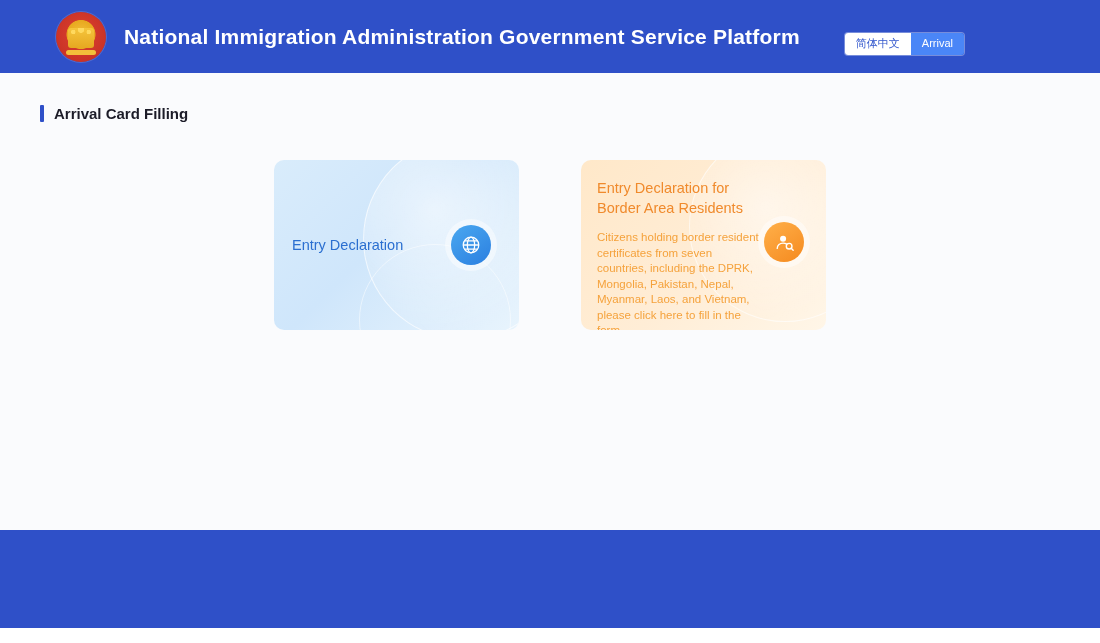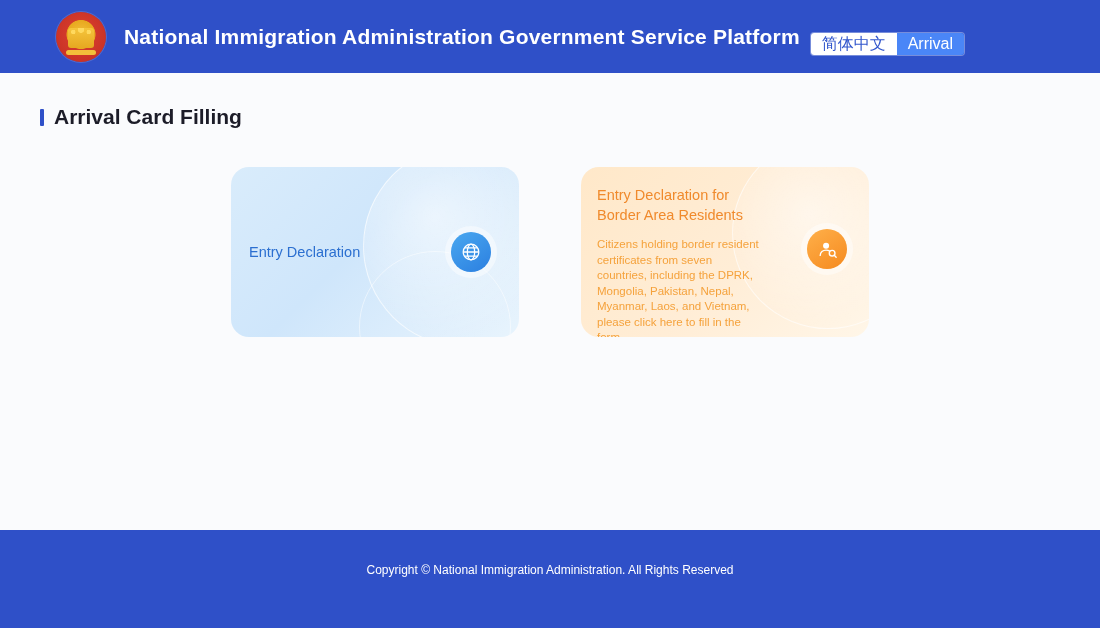--- a/index.html
+++ b/index.html
@@ -69,21 +69,21 @@
     white-space: nowrap;
   }
   .lang-switch {
     position: absolute;
     right: 136px;
     top: 33px;
     display: flex;
     border-radius: 3px;
     overflow: hidden;
     box-shadow: 0 0 0 1px rgba(255,255,255,0.35);
-    font-size: 16px;
+    font-size: 11px;
   }
   .lang-btn {
     padding: 4px 11px 5px;
     line-height: 13px;
     cursor: pointer;
     user-select: none;
   }
   .lang-btn.inactive {
     background: #ffffff;
     color: #3156cc;
@@ -106,36 +106,36 @@
     padding: 32px 0 0 40px;
   }
   .title-bar {
     width: 4px;
     height: 17px;
     background: #2f50c8;
     margin-right: 10px;
     border-radius: 1px;
   }
   .page-title {
-    font-size: 21px;
+    font-size: 15px;
     font-weight: bold;
     color: #1c1c28;
   }
 
   .cards {
     display: flex;
     justify-content: center;
     gap: 62px;
     margin-top: 38px;
   }
 
   .card {
-    width: 288px;
+    width: 245px;
     height: 170px;
-    border-radius: 18px;
+    border-radius: 10px;
     position: relative;
     overflow: hidden;
     cursor: pointer;
     box-sizing: border-box;
   }
 
   
   .card-blue {
     background: linear-gradient(135deg, #d9ecfb 0%, #cfe6fb 45%, #e8f4fd 100%);
     display: flex;
@@ -291,14 +291,13 @@
           <circle cx="17.6" cy="16.6" r="3.1"></circle>
           <line x1="19.9" y1="18.9" x2="22" y2="21" stroke-linecap="round"></line>
         </svg>
       </div>
     </div>
 
   </div>
 </div>
 
 <div class="footer">
-  <div>Copyright © National Immigration Administration. All Rights Reserved</div>
 </div>
 
 </body></html>

